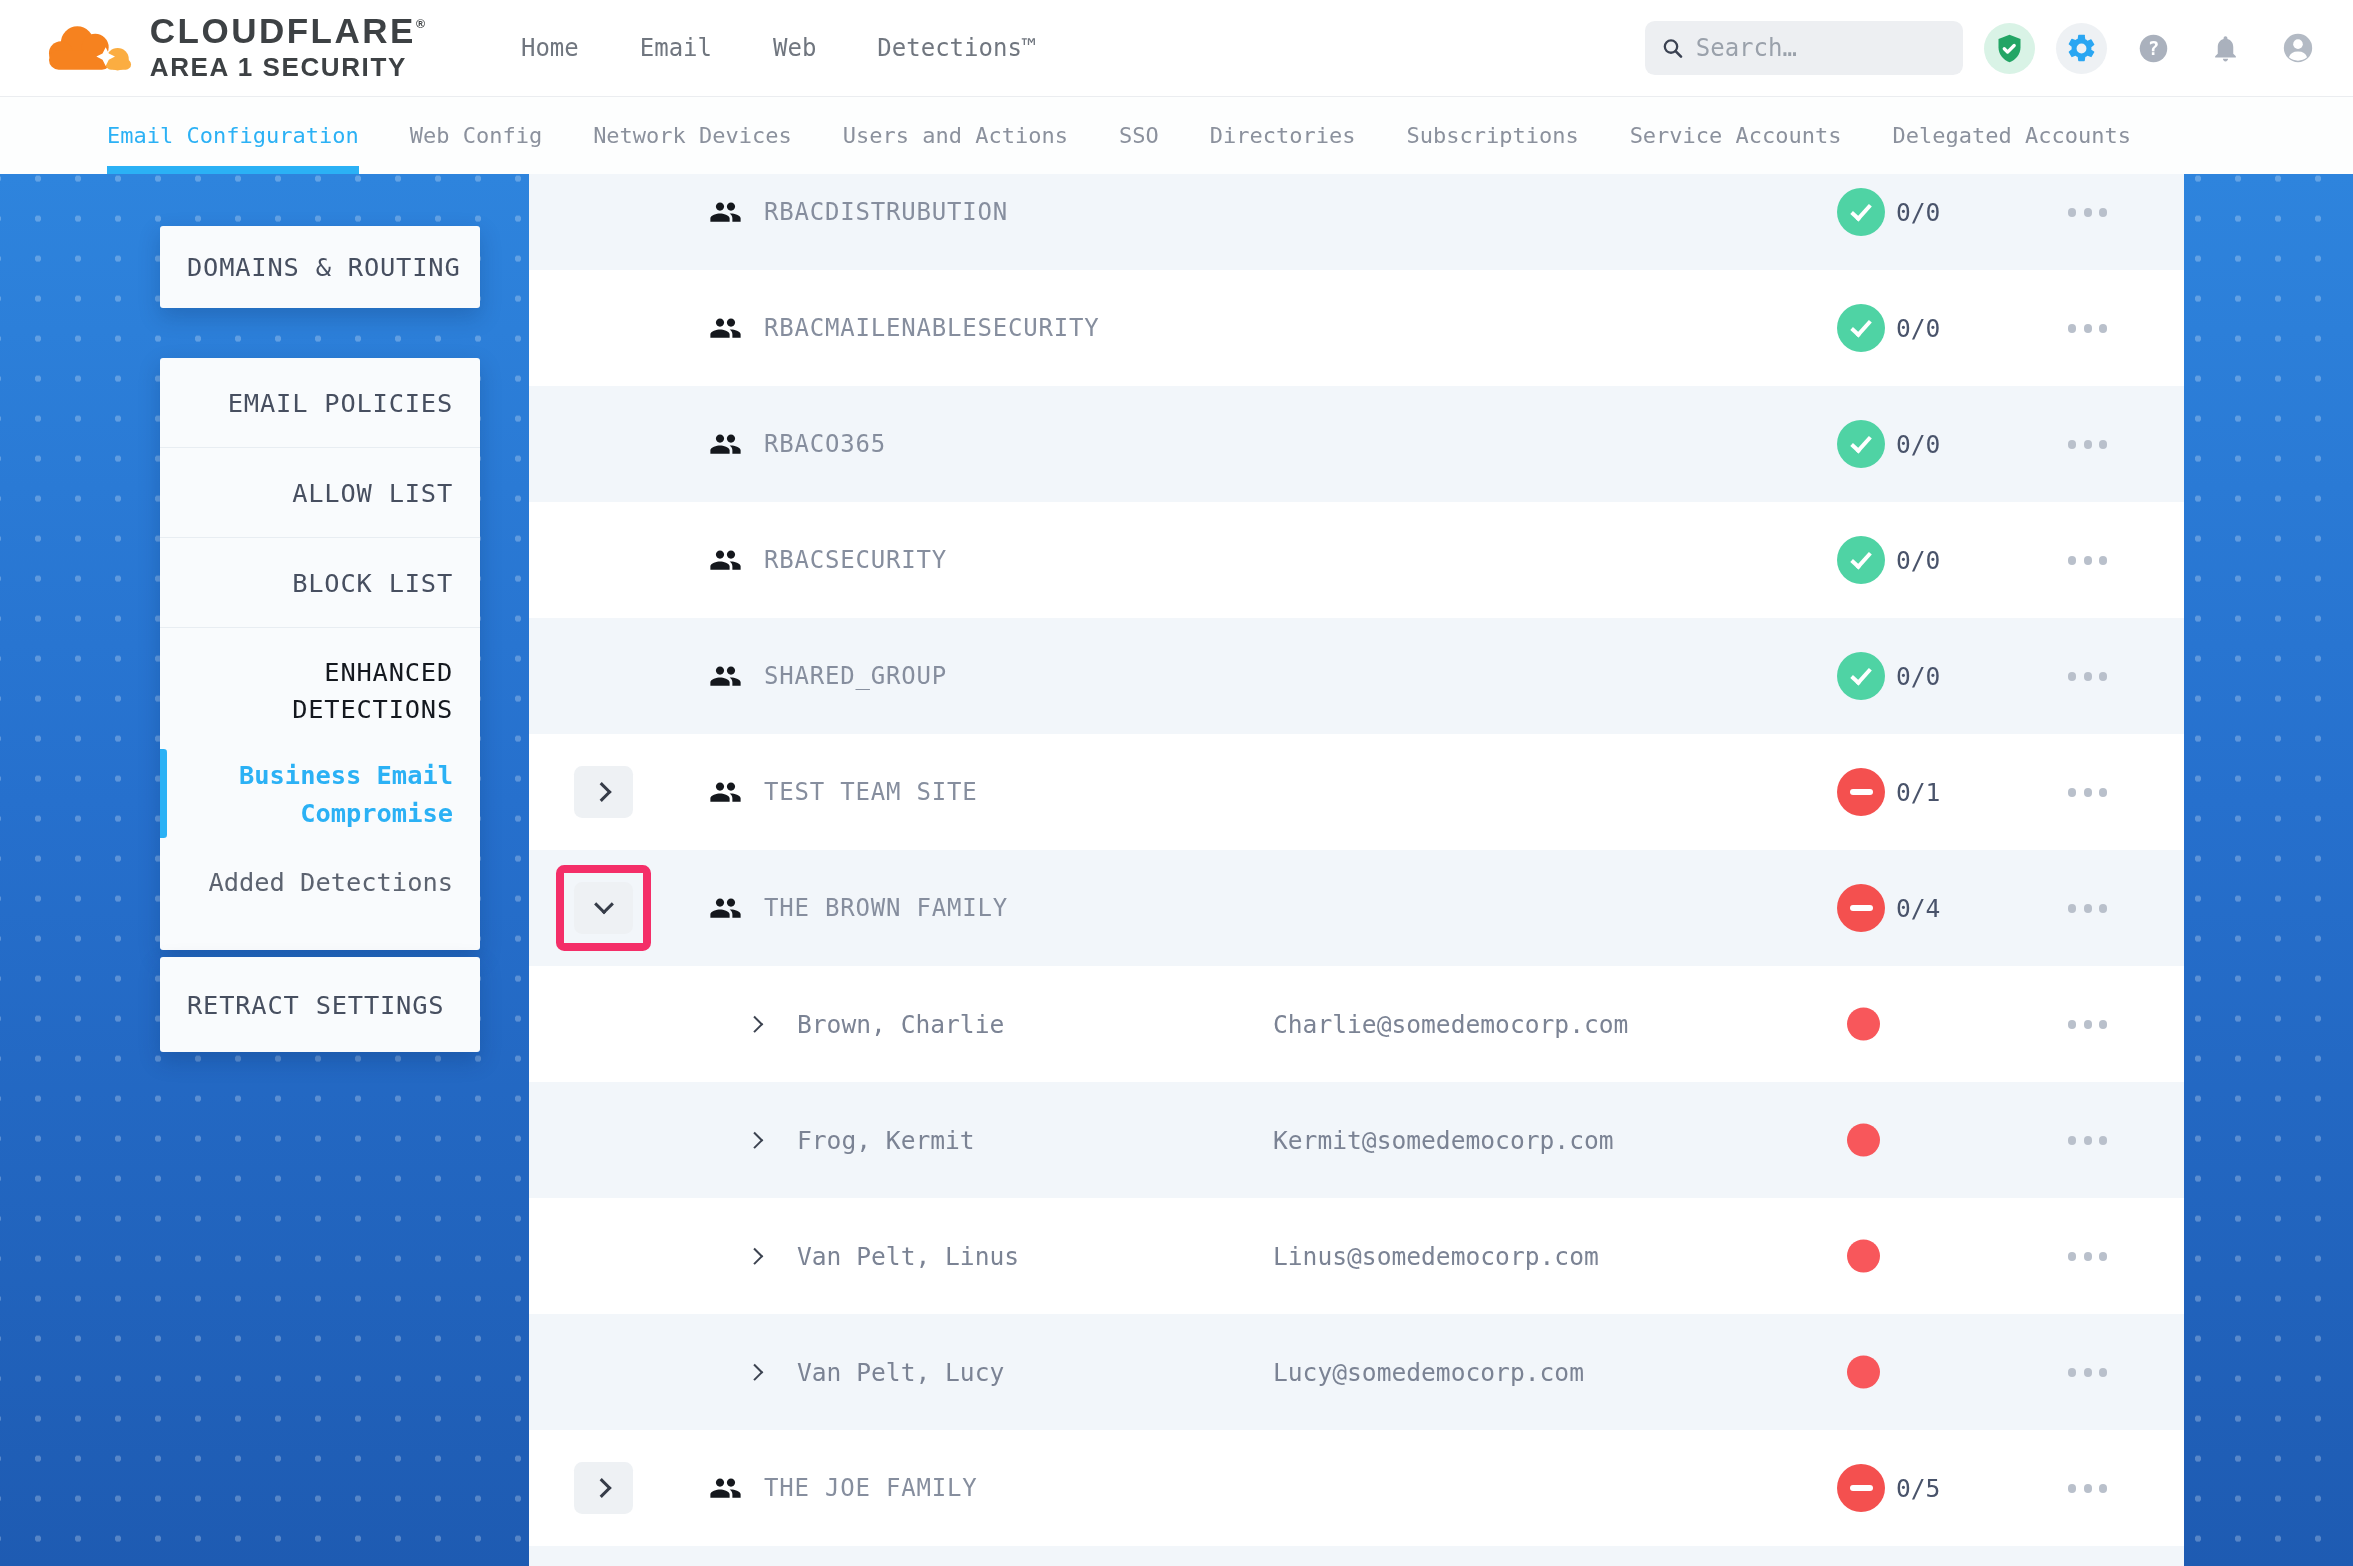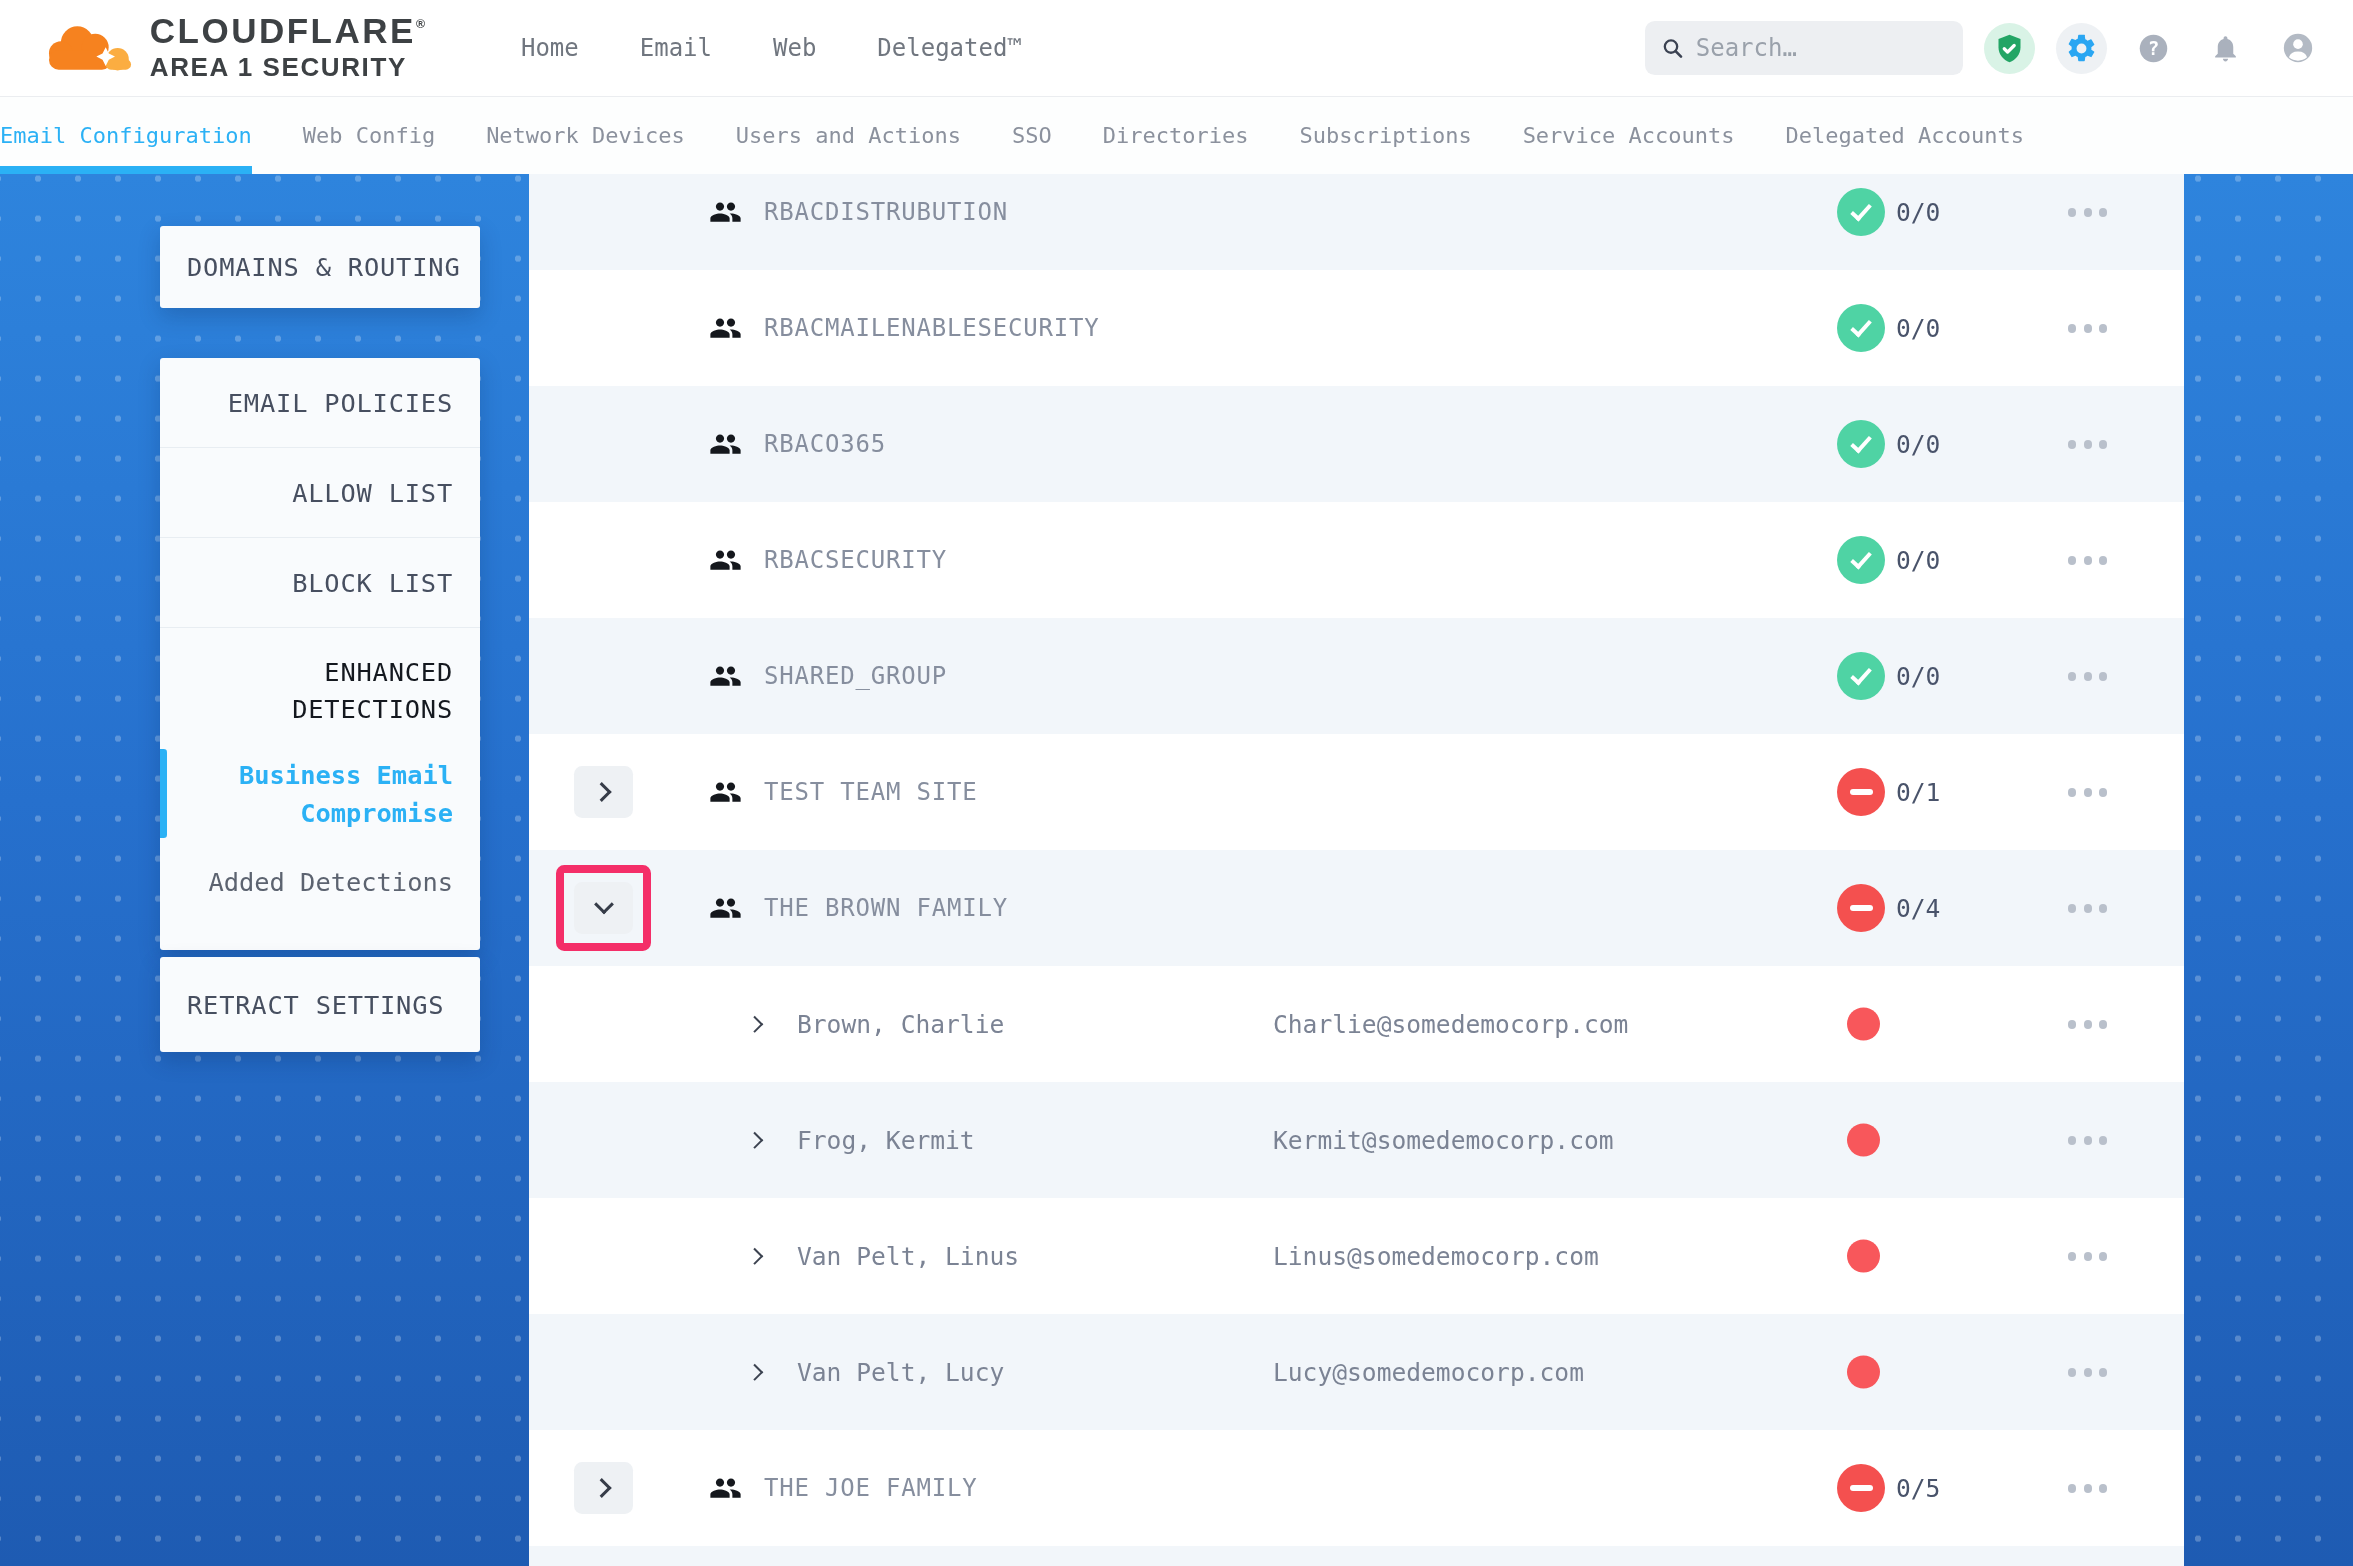--- a/index.html
+++ b/index.html
@@ -23,21 +23,21 @@
   .primary-nav .nav-item{font-size:24px;color:#70767f;}
   .header-right{margin-left:auto;display:flex;align-items:center;gap:21px;}
   .search-box{width:318px;height:54px;background:#edeff2;border-radius:9.8px;display:flex;align-items:center;padding:0 16.4px;gap:11.5px;}
   .search-box input{border:none;background:transparent;outline:none;font-size:24px;color:#3b4252;width:100%;font-family:inherit;}
   .search-box input::placeholder{color:#9aa1ab;}
   .chip{width:51px;height:51px;border-radius:50%;display:flex;align-items:center;justify-content:center;border:none;background:transparent;}
   .chip.shield{background:#d9f3e6;}
   .chip.gear{background:#eef1f4;}
 
   
-  .subnav{height:77px;background:#fdfefe;display:flex;align-items:stretch;gap:51px;position:relative;z-index:4;}
+  .subnav{height:77px;background:#fdfefe;display:flex;align-items:stretch;padding-left:107px;gap:51px;position:relative;z-index:4;}
   .tab{display:flex;align-items:center;font-size:22px;color:#8b919d;position:relative;white-space:nowrap;}
   .tab.active{color:var(--tab_active);}
   .tab.active::after{content:"";position:absolute;left:0;right:0;bottom:0;height:8.2px;background:var(--tab_active);}
 
   
   .main{position:relative;height:1393px;
     background-image:radial-gradient(circle,rgba(255,255,255,.25) 2.9px,rgba(255,255,255,0) 3.3px),
       linear-gradient(180deg,var(--panel_blue_top) 0%,#2670cd 45%,var(--panel_blue_bottom) 100%);
     background-size:40px 40px,100% 100%;background-position:18px 24.6px,0 0;}
 
@@ -99,21 +99,21 @@
     <div class="brand-text">
       <div class="brand-name"><span>CLOUDFLARE</span><sup>®</sup></div>
       <div class="brand-sub">AREA 1 SECURITY</div>
     </div>
   </div>
 
   <nav class="primary-nav">
     <span class="nav-item">Home</span>
     <span class="nav-item">Email</span>
     <span class="nav-item">Web</span>
-    <span class="nav-item">Delegated™</span>
+    <span class="nav-item">Detections™</span>
   </nav>
 
   <div class="header-right">
     <div class="search-box">
       <svg width="26" height="26" viewBox="0 0 24 24">
         <circle cx="10.5" cy="10.5" r="6.5" fill="none" stroke="#3b4252" stroke-width="2.4"></circle>
         <line x1="15.3" y1="15.3" x2="21" y2="21" stroke="#3b4252" stroke-width="2.8" stroke-linecap="round"></line>
       </svg>
       <input type="text" placeholder="Search…" style="">
     </div>

